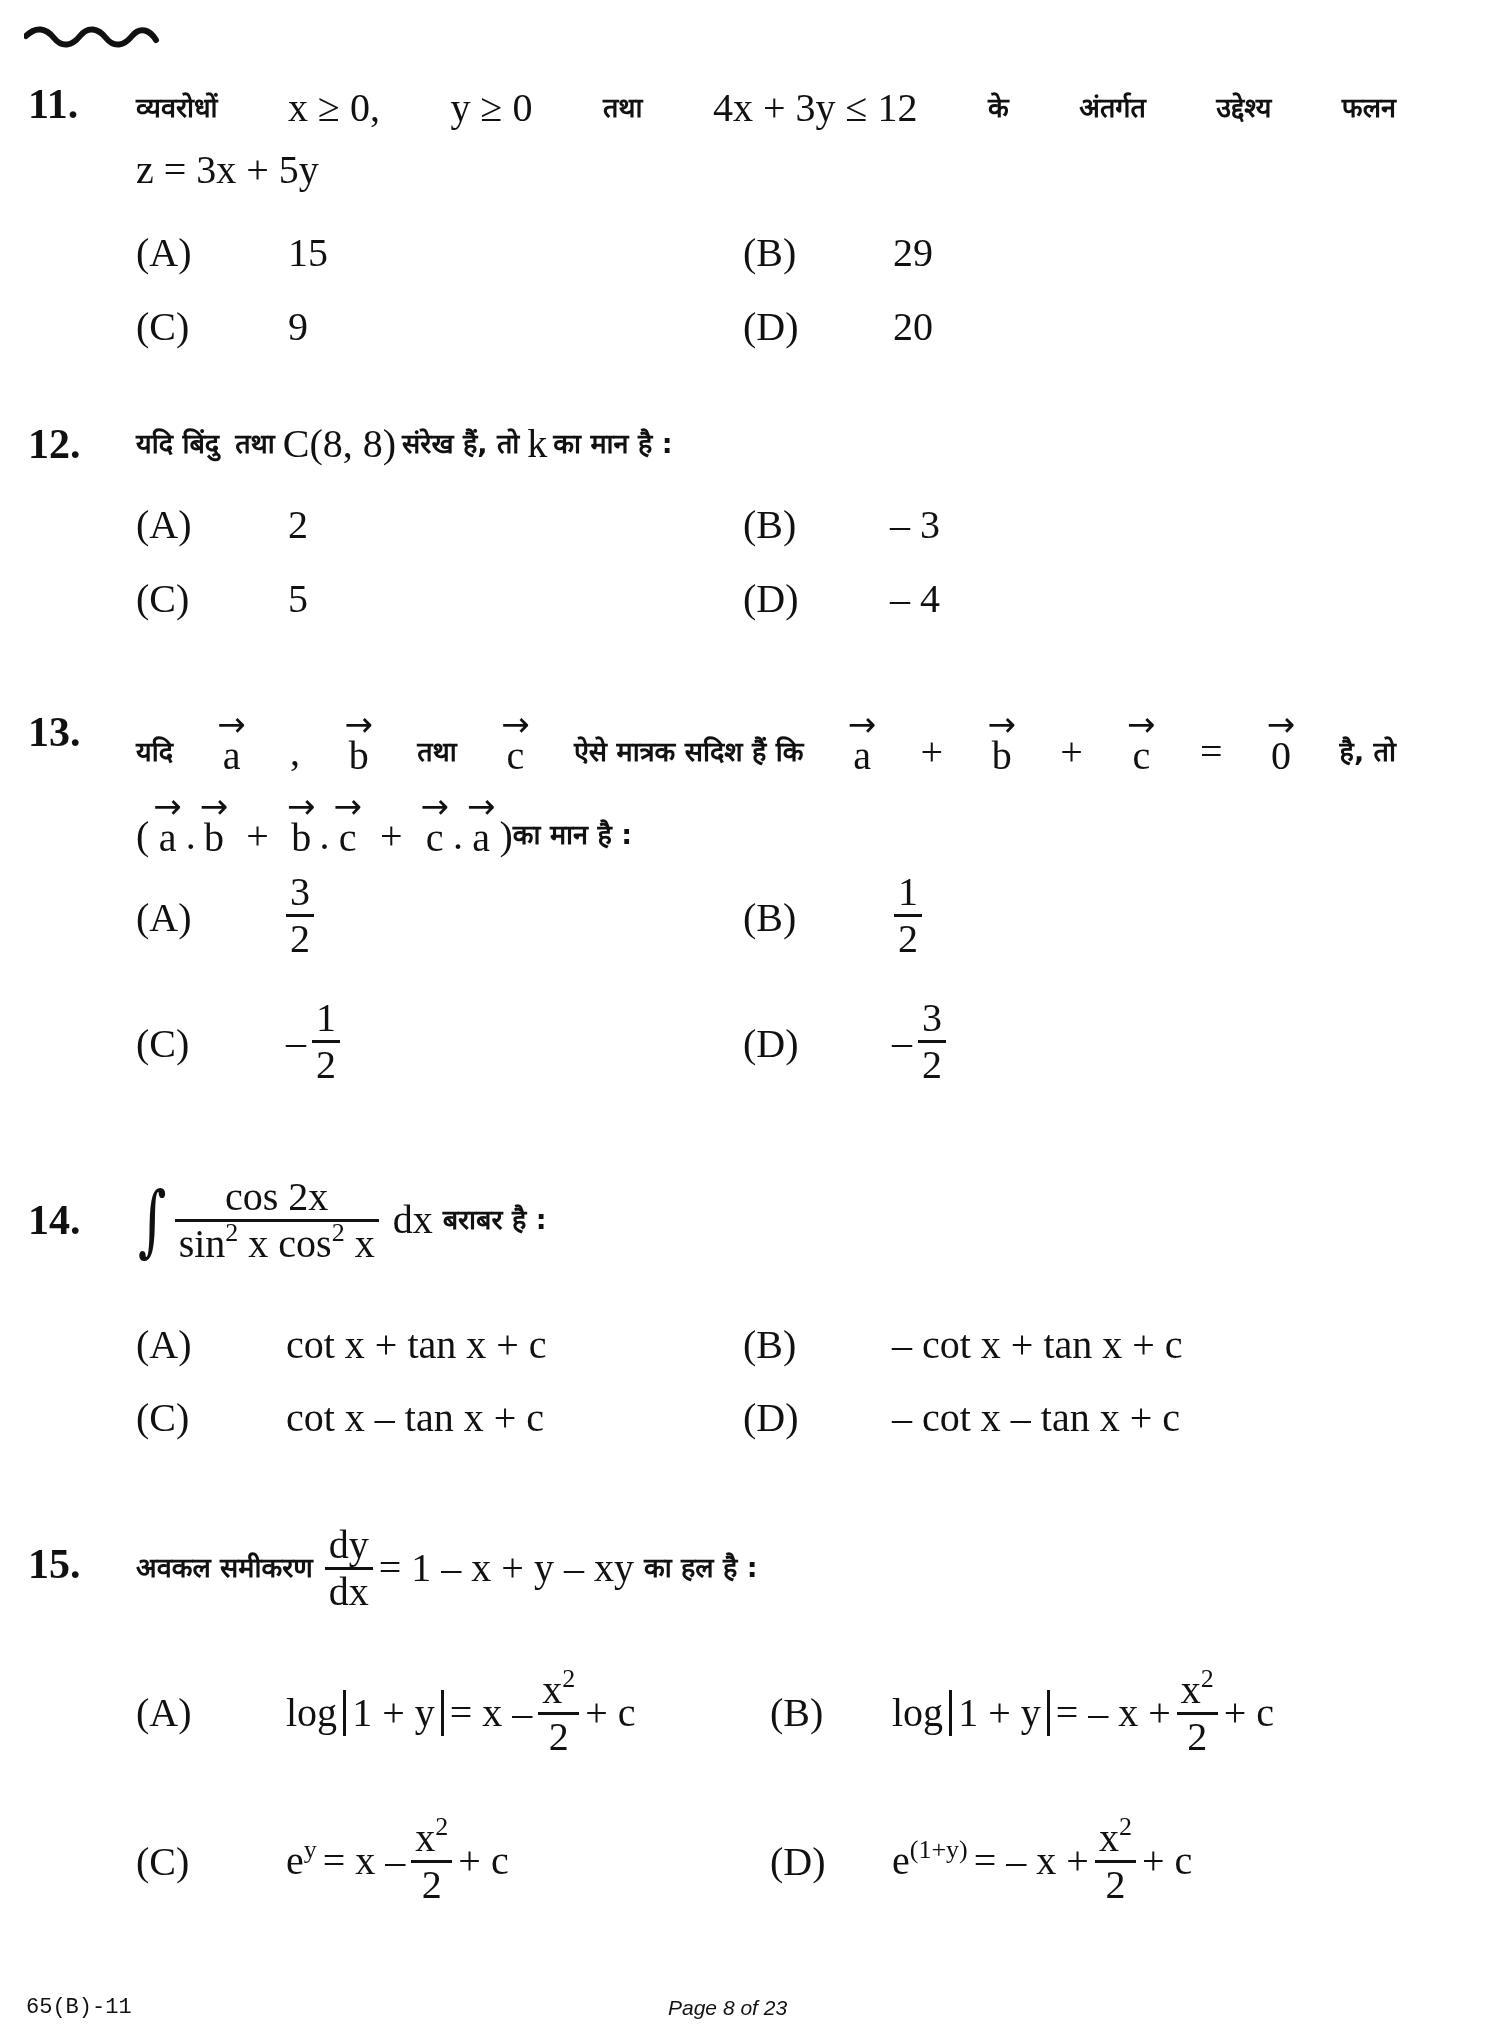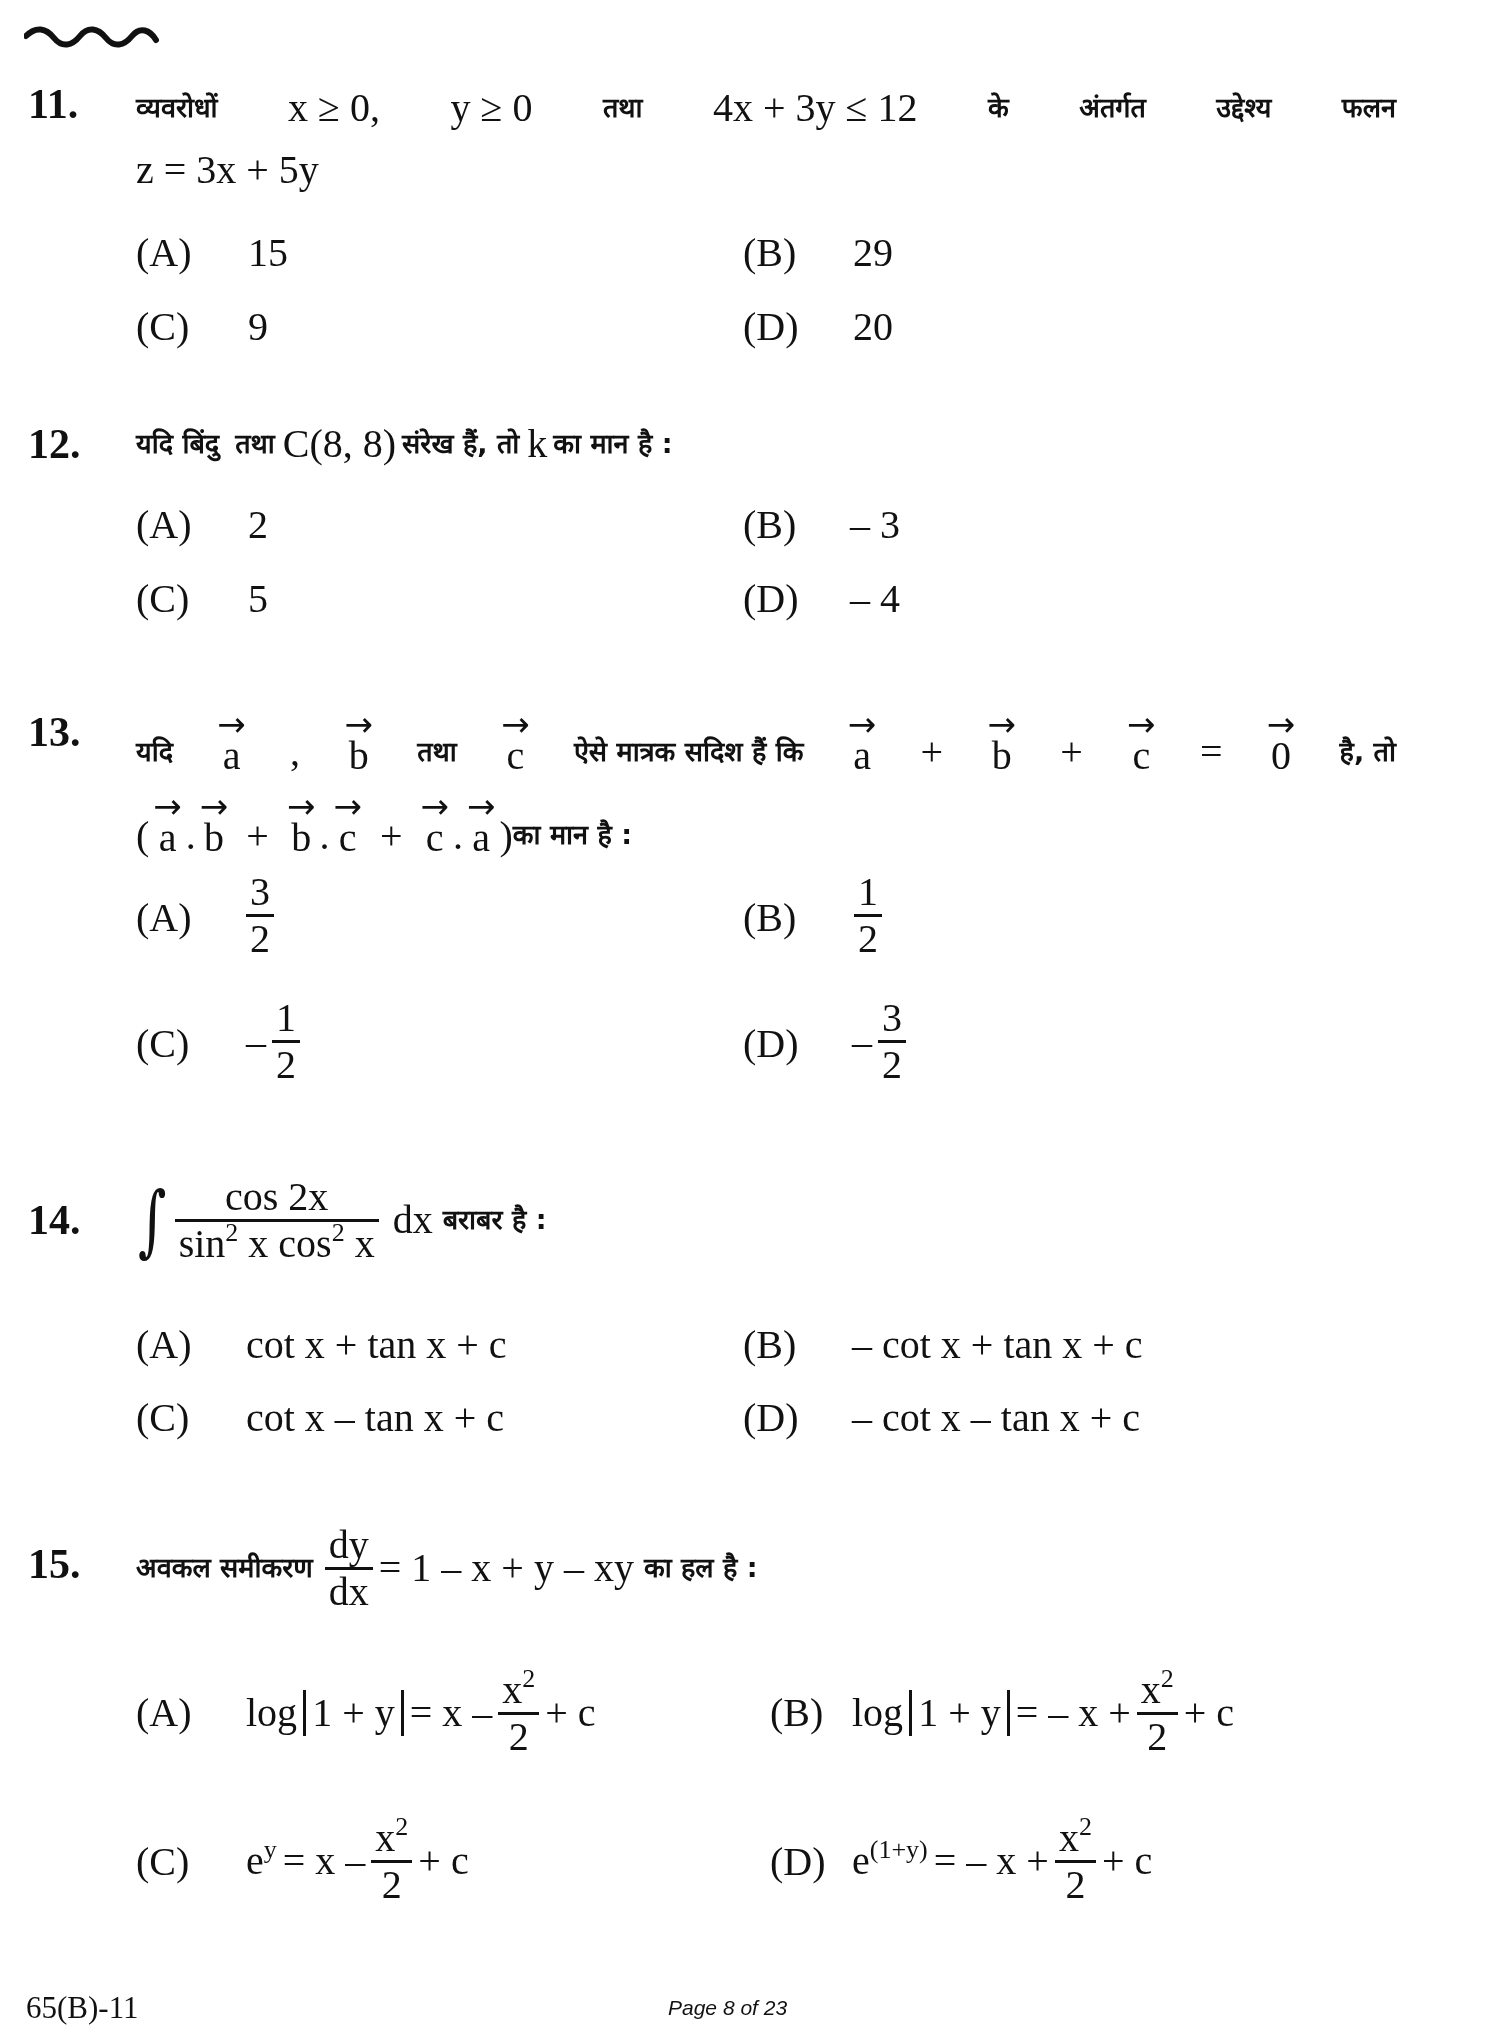--- a/index.html
+++ b/index.html
@@ -4,32 +4,32 @@
 <style>
   html, body { margin: 0; padding: 0; background: #ffffff; }
   body {
     width: 1505px; height: 2034px; position: relative; overflow: hidden;
     font-family: "Liberation Serif", "DejaVu Serif", serif;
     color: #111111;
   }
   .line { position: absolute; white-space: nowrap; font-size: 40px; line-height: 48px; display: flex; align-items: center; }
   .qnum { position: absolute; font-weight: bold; font-size: 42px; line-height: 48px; }
   .opt-label { position: absolute; font-size: 40px; line-height: 48px; }
-  .opt-val { position: absolute; font-size: 40px; line-height: 48px; white-space: nowrap; display: flex; align-items: center; }
+  .opt-val { position: absolute; font-size: 40px; line-height: 48px; white-space: nowrap; display: flex; align-items: center; margin-left: 40px; }
   .hi { font-family: "DejaVu Sans", "Liberation Sans", sans-serif; font-size: 27px; font-weight: bold; }
   .sp { display: inline-block; }
   .frac { display: inline-flex; flex-direction: column; align-items: center; vertical-align: middle; margin: 0 6px; }
   .frac .num, .frac .den { line-height: 44px; padding: 0 4px; }
   .frac .bar { align-self: stretch; height: 3px; background: #111; }
   .vec { display: inline-flex; flex-direction: column; align-items: center; margin: 0 4px; }
   .vec .arr { font-size: 34px; line-height: 24px; height: 24px; font-family: "DejaVu Sans", sans-serif; }
   .vec .ltr { line-height: 40px; }
   sup { font-size: 26px; vertical-align: 16px; line-height: 0; }
   .squiggle { position: absolute; left: 24px; top: 22px; }
-  .footer-left { position: absolute; left: 26px; top: 1990px; font-family: Liberation Serif, serif; font-size: 31px; line-height: 36px; }
+  .footer-left { position: absolute; left: 26px; top: 1990px; font-family: Liberation Mono, monospace; font-size: 22px; line-height: 36px; }
   .footer-center { position: absolute; left: 668px; top: 1990px; font-family: "Liberation Sans", sans-serif; font-style: italic; font-size: 21px; line-height: 36px; }
   .integral { font-size: 78px; line-height: 80px; font-family: "DejaVu Serif", serif; margin-right: 2px; transform: scaleX(0.7); display: inline-block; }
   .absbar { display: inline-block; width: 3px; height: 46px; background: #111; margin: 0 6px; vertical-align: middle; }
 </style>
 </head>
 <body>
 
 <svg class="squiggle" width="136" height="30" viewBox="0 0 136 30">
   <path d="M2 14 C 12 4, 22 6, 30 16 C 38 26, 48 24, 56 14 C 64 4, 74 6, 82 16 C 90 26, 100 24, 108 14 C 116 4, 126 8, 132 18" fill="none" stroke="#111" stroke-width="6" stroke-linecap="round"></path>
 </svg>

